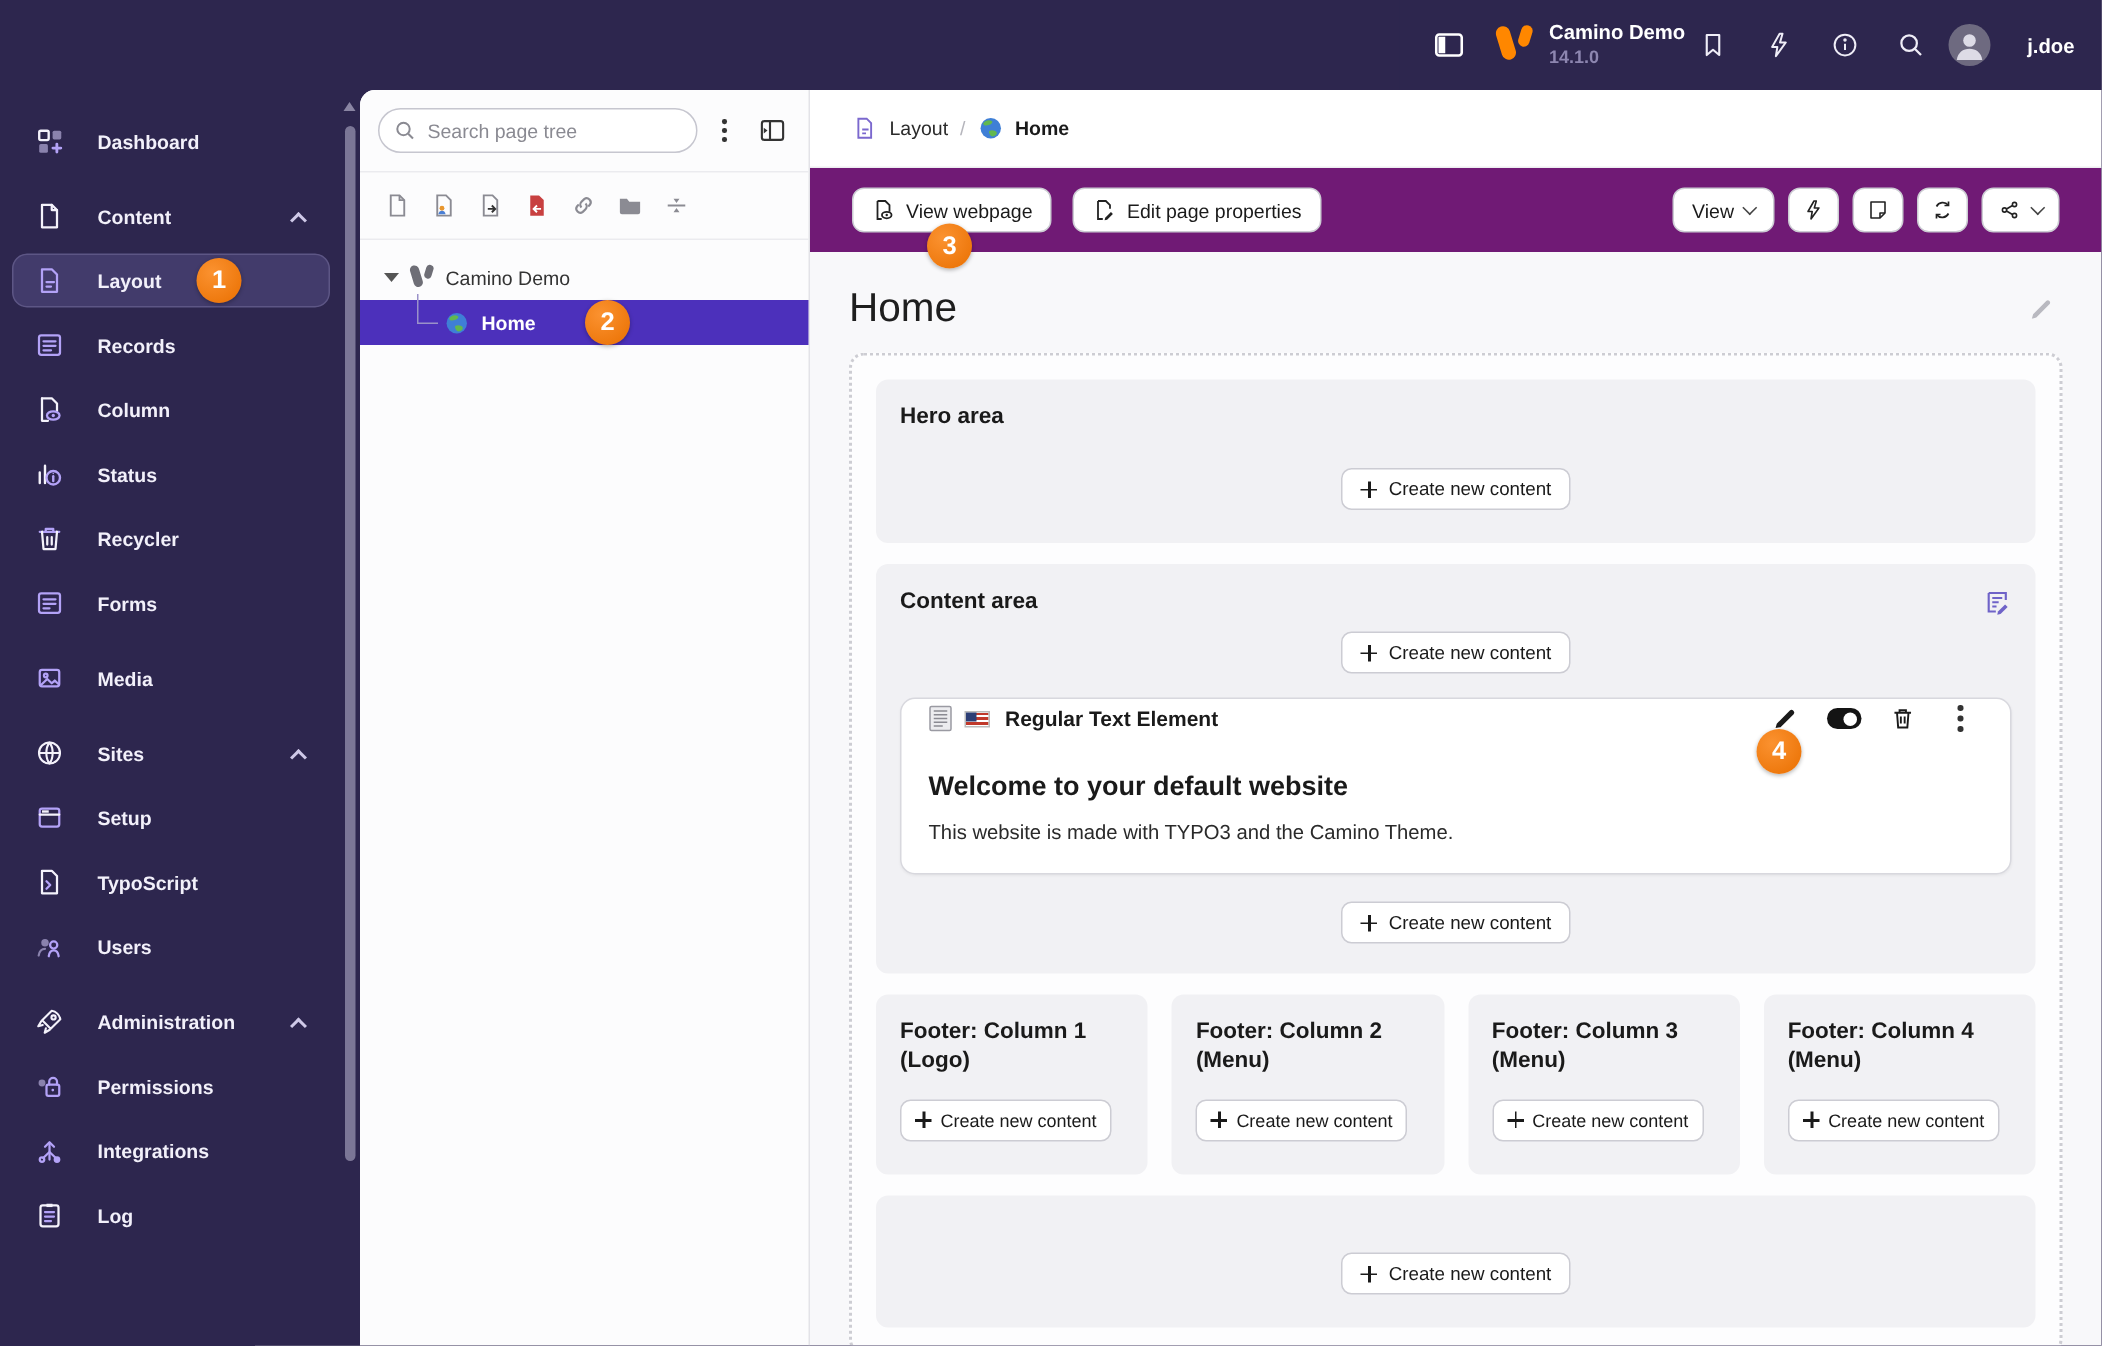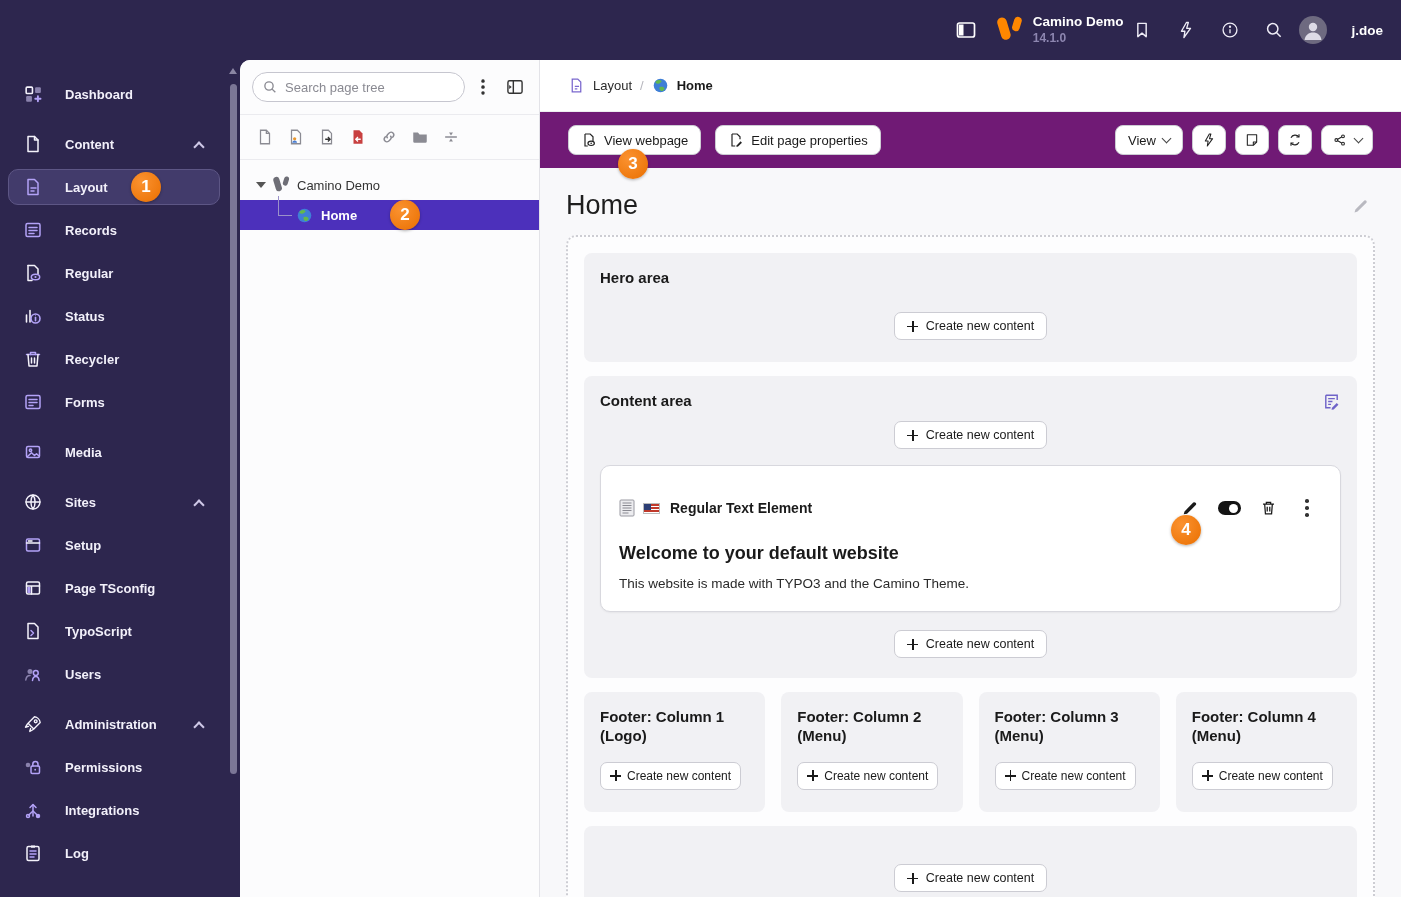--- a/index.html
+++ b/index.html
@@ -86,21 +86,21 @@
   .create-row { display:flex; justify-content:center; }
   .create-btn { display:inline-flex; align-items:center; gap:8px; background:#fff; border:1px solid #ccccd3; border-radius:7px; height:28px; padding:0 12px; font-size:12.5px; font-family:"Liberation Sans",sans-serif; color:#1a1a1a; cursor:pointer; }
   .plus { position:relative; width:11px; height:11px; display:inline-block; }
   .plus::before { content:""; position:absolute; left:0; top:5px; width:11px; height:1.8px; background:#1a1a1a; }
   .plus::after { content:""; position:absolute; left:5px; top:0; width:1.8px; height:11px; background:#1a1a1a; }
 
   .hero-card .create-row { margin-top:26px; margin-bottom:6px; }
 
   .content-card { margin-top:14px; }
   .content-card .create-row.first { margin-top:10px; }
-  .element-card { background:#fff; border:1px solid #d8d8de; border-radius:10px; margin-top:16px; padding:29px 20px 20px 18px; box-shadow:0 1px 2px rgba(0,0,0,.05); }
+  .element-card { background:#fff; border:1px solid #d8d8de; border-radius:10px; margin-top:16px; padding:0 20px 20px 18px; box-shadow:0 1px 2px rgba(0,0,0,.05); }
   .el-head { display:flex; align-items:center; gap:8px; }
   .el-title { font-size:14px; font-weight:bold; color:#1a1a1a; margin-left:2px; }
   .el-actions { margin-left:auto; display:flex; align-items:center; gap:13px; }
   .el-actions .icon-btn { width:26px; height:26px; position:relative; }
   .flag-us { width:17px; height:11px; background:repeating-linear-gradient(#c0392b 0 1.6px, #fff 1.6px 3.2px); position:relative; border:0.5px solid #bbb; display:inline-block; }
   .flag-us::before { content:""; position:absolute; left:0; top:0; width:7px; height:6px; background:#2c3e75; }
   .toggle-pill { width:23px; height:14px; background:#141414; border-radius:8px; position:relative; }
   .toggle-pill::after { content:""; position:absolute; right:2.5px; top:2.5px; width:9px; height:9px; border-radius:50%; background:#fff; }
   .kebab { width:4px; height:18px; position:relative; }
   .kebab::before { content:""; position:absolute; top:0; left:0; width:3.6px; height:3.6px; border-radius:50%; background:#333; box-shadow:0 7px 0 #333, 0 14px 0 #333; }
@@ -242,21 +242,21 @@
 
       <div class="mitem">
         <span class="micon tone-white">
           <svg width="20" height="20" viewBox="0 0 20 20" stroke="currentColor" stroke-width="1.5">
               <path d="M5 2.5h6.5l3.5 3.5v5"></path>
               <path d="M5 2.5v15h4"></path>
               <ellipse cx="12.5" cy="14" rx="4.2" ry="2.8" stroke="#b3a2f7"></ellipse>
               <circle cx="12.5" cy="14" r="1.1" fill="#b3a2f7" stroke="none"></circle>
             </svg>
         </span>
-        <span class="mlabel">Regular</span>
+        <span class="mlabel">Column</span>
       </div>
 
       <div class="mitem">
         <span class="micon tone-white">
           <svg width="20" height="20" viewBox="0 0 20 20" stroke="currentColor" stroke-width="1.6">
               <path d="M3.5 16V9M7 16V4.5"></path>
               <circle cx="12.5" cy="12.5" r="4.5" stroke="#b3a2f7"></circle>
               <path d="M12.5 11.5v3.2" stroke="#b3a2f7"></path>
               <circle cx="12.5" cy="9.7" r="0.5" fill="#b3a2f7" stroke="none"></circle>
             </svg>
@@ -312,30 +312,20 @@
         <span class="micon tone-purple">
           <svg width="20" height="20" viewBox="0 0 20 20" stroke="currentColor" stroke-width="1.5">
               <rect x="3.5" y="4" width="13" height="12" rx="1.5"></rect>
               <path d="M3.5 8h13" stroke="#f4f2fb"></path>
               <rect x="5" y="5.2" width="4.5" height="1.6" fill="#f4f2fb" stroke="none"></rect>
             </svg>
         </span>
         <span class="mlabel">Setup</span>
       </div>
 
-      <div class="mitem">
-        <span class="micon tone-white">
-          <svg width="20" height="20" viewBox="0 0 20 20" stroke="currentColor" stroke-width="1.5">
-              <rect x="3.5" y="4" width="13" height="12" rx="1.5"></rect>
-              <path d="M3.5 8h13M8.5 8v8"></path>
-              <rect x="4.5" y="9" width="3" height="6" fill="#b3a2f7" stroke="none"></rect>
-            </svg>
-        </span>
-        <span class="mlabel">Page TSconfig</span>
-      </div>
 
       <div class="mitem">
         <span class="micon tone-white">
           <svg width="20" height="20" viewBox="0 0 20 20" stroke="currentColor" stroke-width="1.5">
               <path d="M5 2.5h6.5l3.5 3.5v11.5H5z"></path>
               <path d="M8 9.5l2.5 2.5L8 14.5" stroke="#b3a2f7"></path>
             </svg>
         </span>
         <span class="mlabel">TypoScript</span>
       </div>

